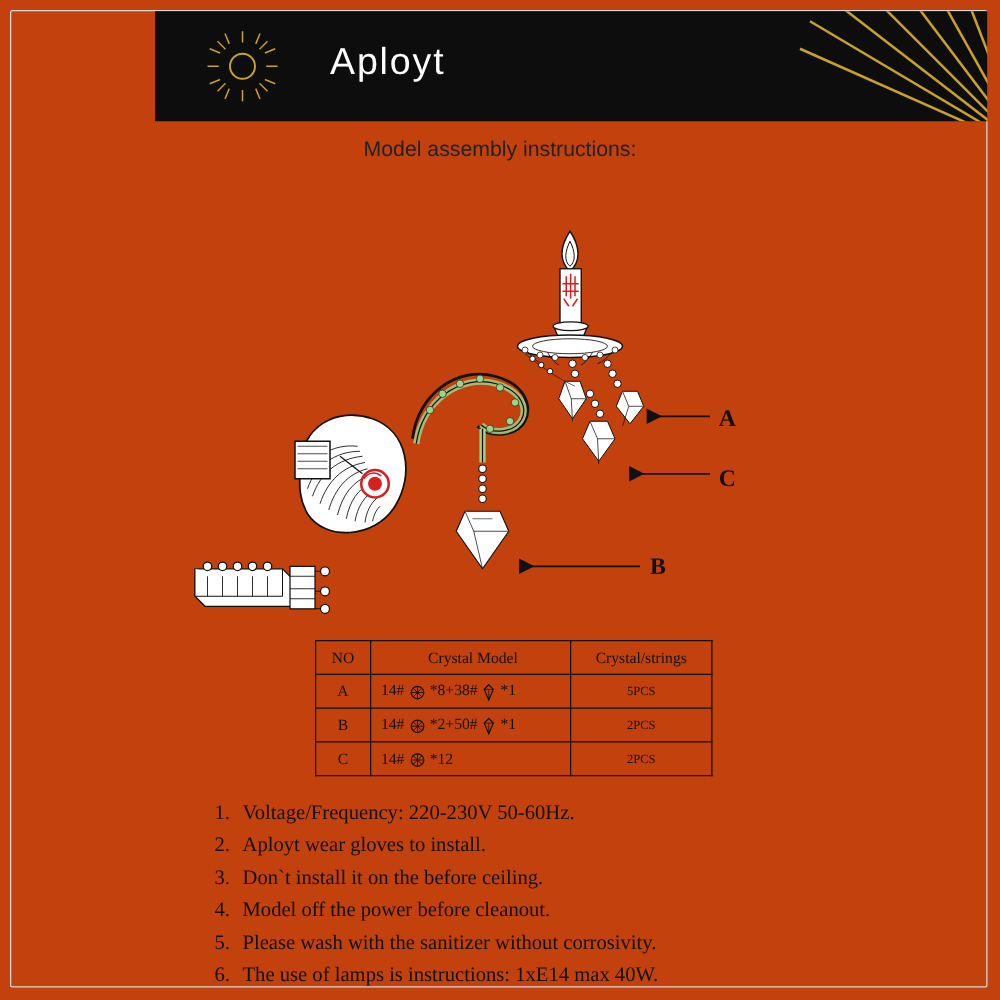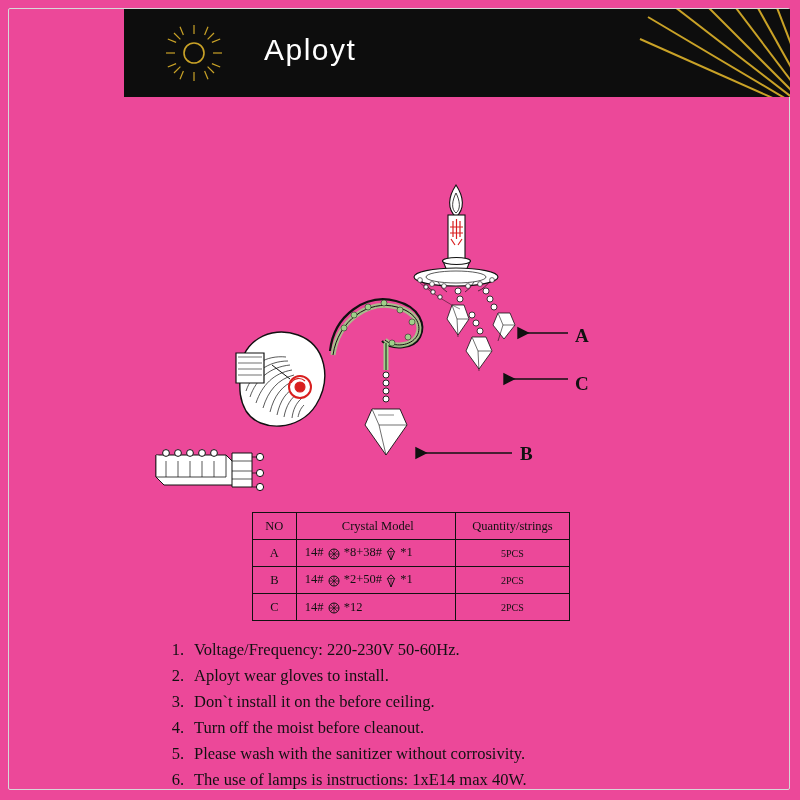--- a/index.html
+++ b/index.html
@@ -13,21 +13,21 @@
     font-family: "Liberation Sans", sans-serif;
     color: #1a1a1a;
     position: relative;
     overflow: hidden;
   }
   .page {
     position: absolute;
     left: 0; top: 0;
     width: 800px;
     height: 800px;
-    background: #ec4899;
+    background: #c2410c;
   }
   .page-border {
     position: absolute;
     left: 8px; top: 8px;
     width: 782px;
     height: 782px;
     border: 1px solid #d8d8d8;
     box-sizing: border-box;
     border-radius: 2px;
   }
@@ -204,20 +204,21 @@
           <line x1="47.9" y1="19.4" x2="56.2" y2="16"></line>
         </g>
       </g>
       <circle cx="30" cy="30" r="10" fill="#0d0d0d" stroke="#c9a227" stroke-width="1.6"></circle>
     </svg>
 
     <div class="brand-name">Aployt</div>
   </div>
 
   <div class="title-block">
+    <div class="title-line1">Model assembly instructions:</div>
   </div>
 
   <div class="diagram">
     <svg width="560" height="340" viewBox="0 0 560 340">
       <g stroke="#111" fill="none" stroke-width="1.1">
 
         <path d="M336 20 C328 32 327 44 336 52 C345 44 344 32 336 20 Z" fill="#fff" stroke="#111"></path>
         <path d="M336 28 C332 36 331 44 336 48 C341 44 340 36 336 28 Z" fill="#fff" stroke="#111" stroke-width="0.8"></path>
 
         <rect x="328" y="50" width="17" height="46" fill="#fff" stroke="#111"></rect>
@@ -351,21 +352,21 @@
     <div class="callout-label lbl-a">A</div>
     <div class="callout-label lbl-c">C</div>
     <div class="callout-label lbl-b">B</div>
   </div>
 
   <table class="parts-table">
     <thead>
       <tr>
         <th class="col-no">NO</th>
         <th class="col-model" style="text-align:center !important;margin-left:29px;">Crystal        Model</th>
-        <th class="col-qty">Quantity/strings</th>
+        <th class="col-qty">Crystal/strings</th>
       </tr>
     </thead>
     <tbody>
       <tr>
         <td class="col-no">A</td>
         <td class="col-model">
           <span>14#</span>
           <svg class="glyph" width="12" height="12" viewBox="0 0 12 12">
             <circle cx="6" cy="6" r="5" fill="none" stroke="#111"></circle>
             <path d="M6 1 L6 11 M1 6 L11 6 M2.5 2.5 L9.5 9.5 M9.5 2.5 L2.5 9.5" stroke="#111" stroke-width="0.7"></path>
@@ -419,21 +420,21 @@
     <div class="instr-row">
       <span class="instr-num">2.</span>
       <span class="instr-text">Aployt wear gloves to install.</span>
     </div>
     <div class="instr-row">
       <span class="instr-num">3.</span>
       <span class="instr-text">Don`t install it on the before ceiling.</span>
     </div>
     <div class="instr-row">
       <span class="instr-num">4.</span>
-      <span class="instr-text">Turn off the moist before cleanout.</span>
+      <span class="instr-text">Model off the power before cleanout.</span>
     </div>
     <div class="instr-row">
       <span class="instr-num">5.</span>
       <span class="instr-text">Please wash with the sanitizer without corrosivity.</span>
     </div>
     <div class="instr-row">
       <span class="instr-num">6.</span>
       <span class="instr-text">The use of lamps is instructions: 1xE14 max 40W.</span>
     </div>
   </div>

